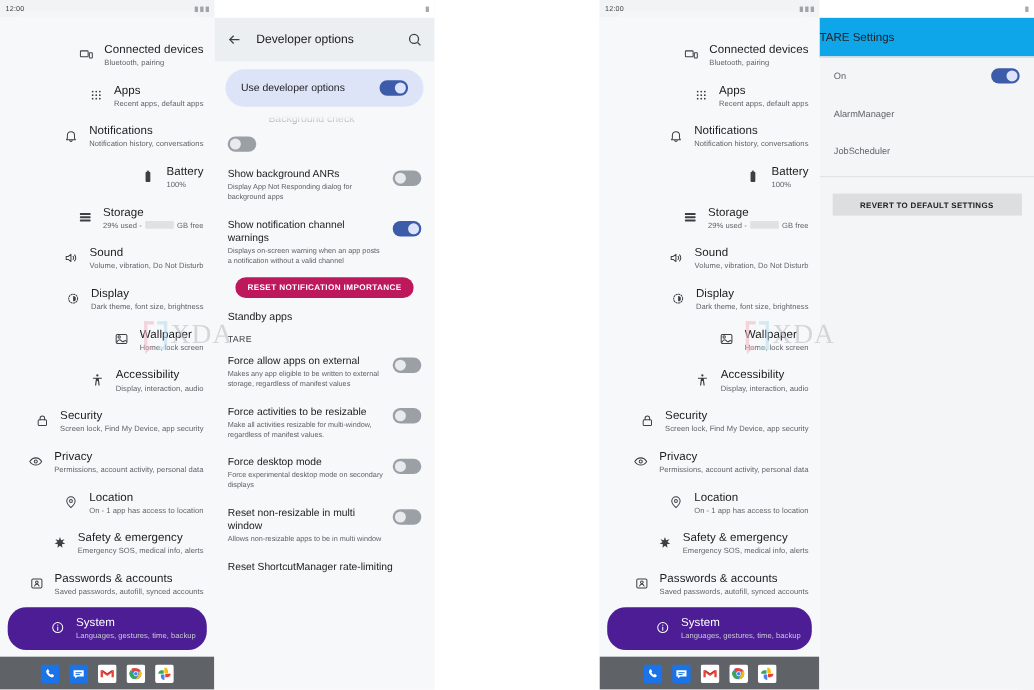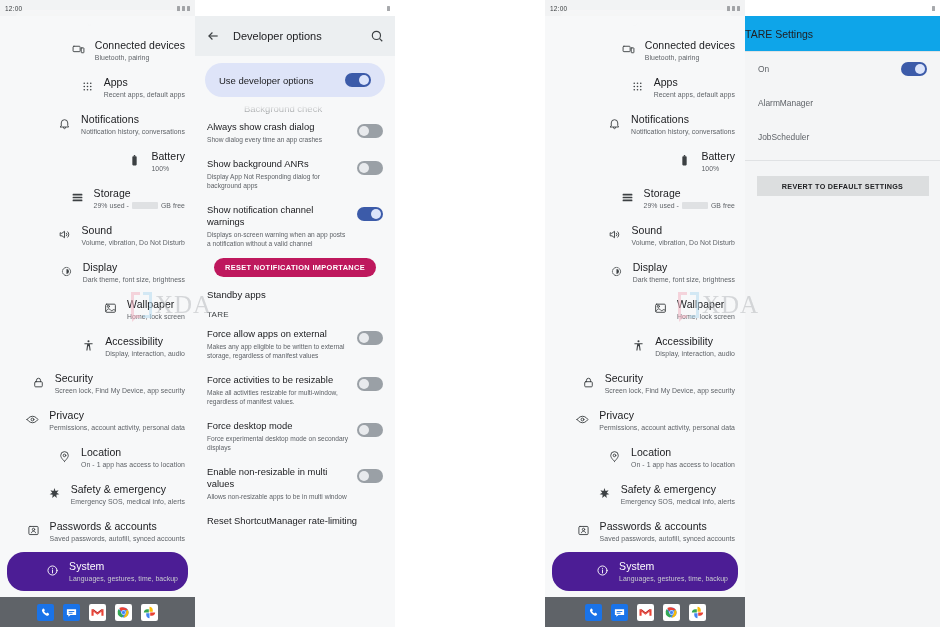--- a/index.html
+++ b/index.html
@@ -450,24 +450,20 @@
         <span class="label">Use developer options</span>
         <span class="toggle on">
             <span class="knob"></span>
           </span>
       </div>
       <div class="ghost-row">
         <div class="g">Background check</div>
       </div>
       <div class="dev-rows-mount">
           <div class="drow">
-            <div class="dtxt">
-              <div class="dt">Always show crash dialog</div>
-              <div class="dd">Show dialog every time an app crashes</div>
-            </div>
             <span class="toggle off">
               <span class="knob"></span>
             </span>
           </div>
           <div class="drow">
             <div class="dtxt">
               <div class="dt">Show background ANRs</div>
               <div class="dd">Display App Not Responding dialog for background apps</div>
             </div>
             <span class="toggle off">
@@ -512,21 +508,21 @@
             <div class="dtxt">
               <div class="dt">Force desktop mode</div>
               <div class="dd">Force experimental desktop mode on secondary displays</div>
             </div>
             <span class="toggle off">
               <span class="knob"></span>
             </span>
           </div>
           <div class="drow">
             <div class="dtxt">
-              <div class="dt">Enable non-resizable in multi values</div>
+              <div class="dt">Reset non-resizable in multi window</div>
               <div class="dd">Allows non-resizable apps to be in multi window</div>
             </div>
             <span class="toggle off">
               <span class="knob"></span>
             </span>
           </div>
         </div>
       <div class="drow-last">Reset ShortcutManager rate-limiting</div>
     </div>
   </div>

